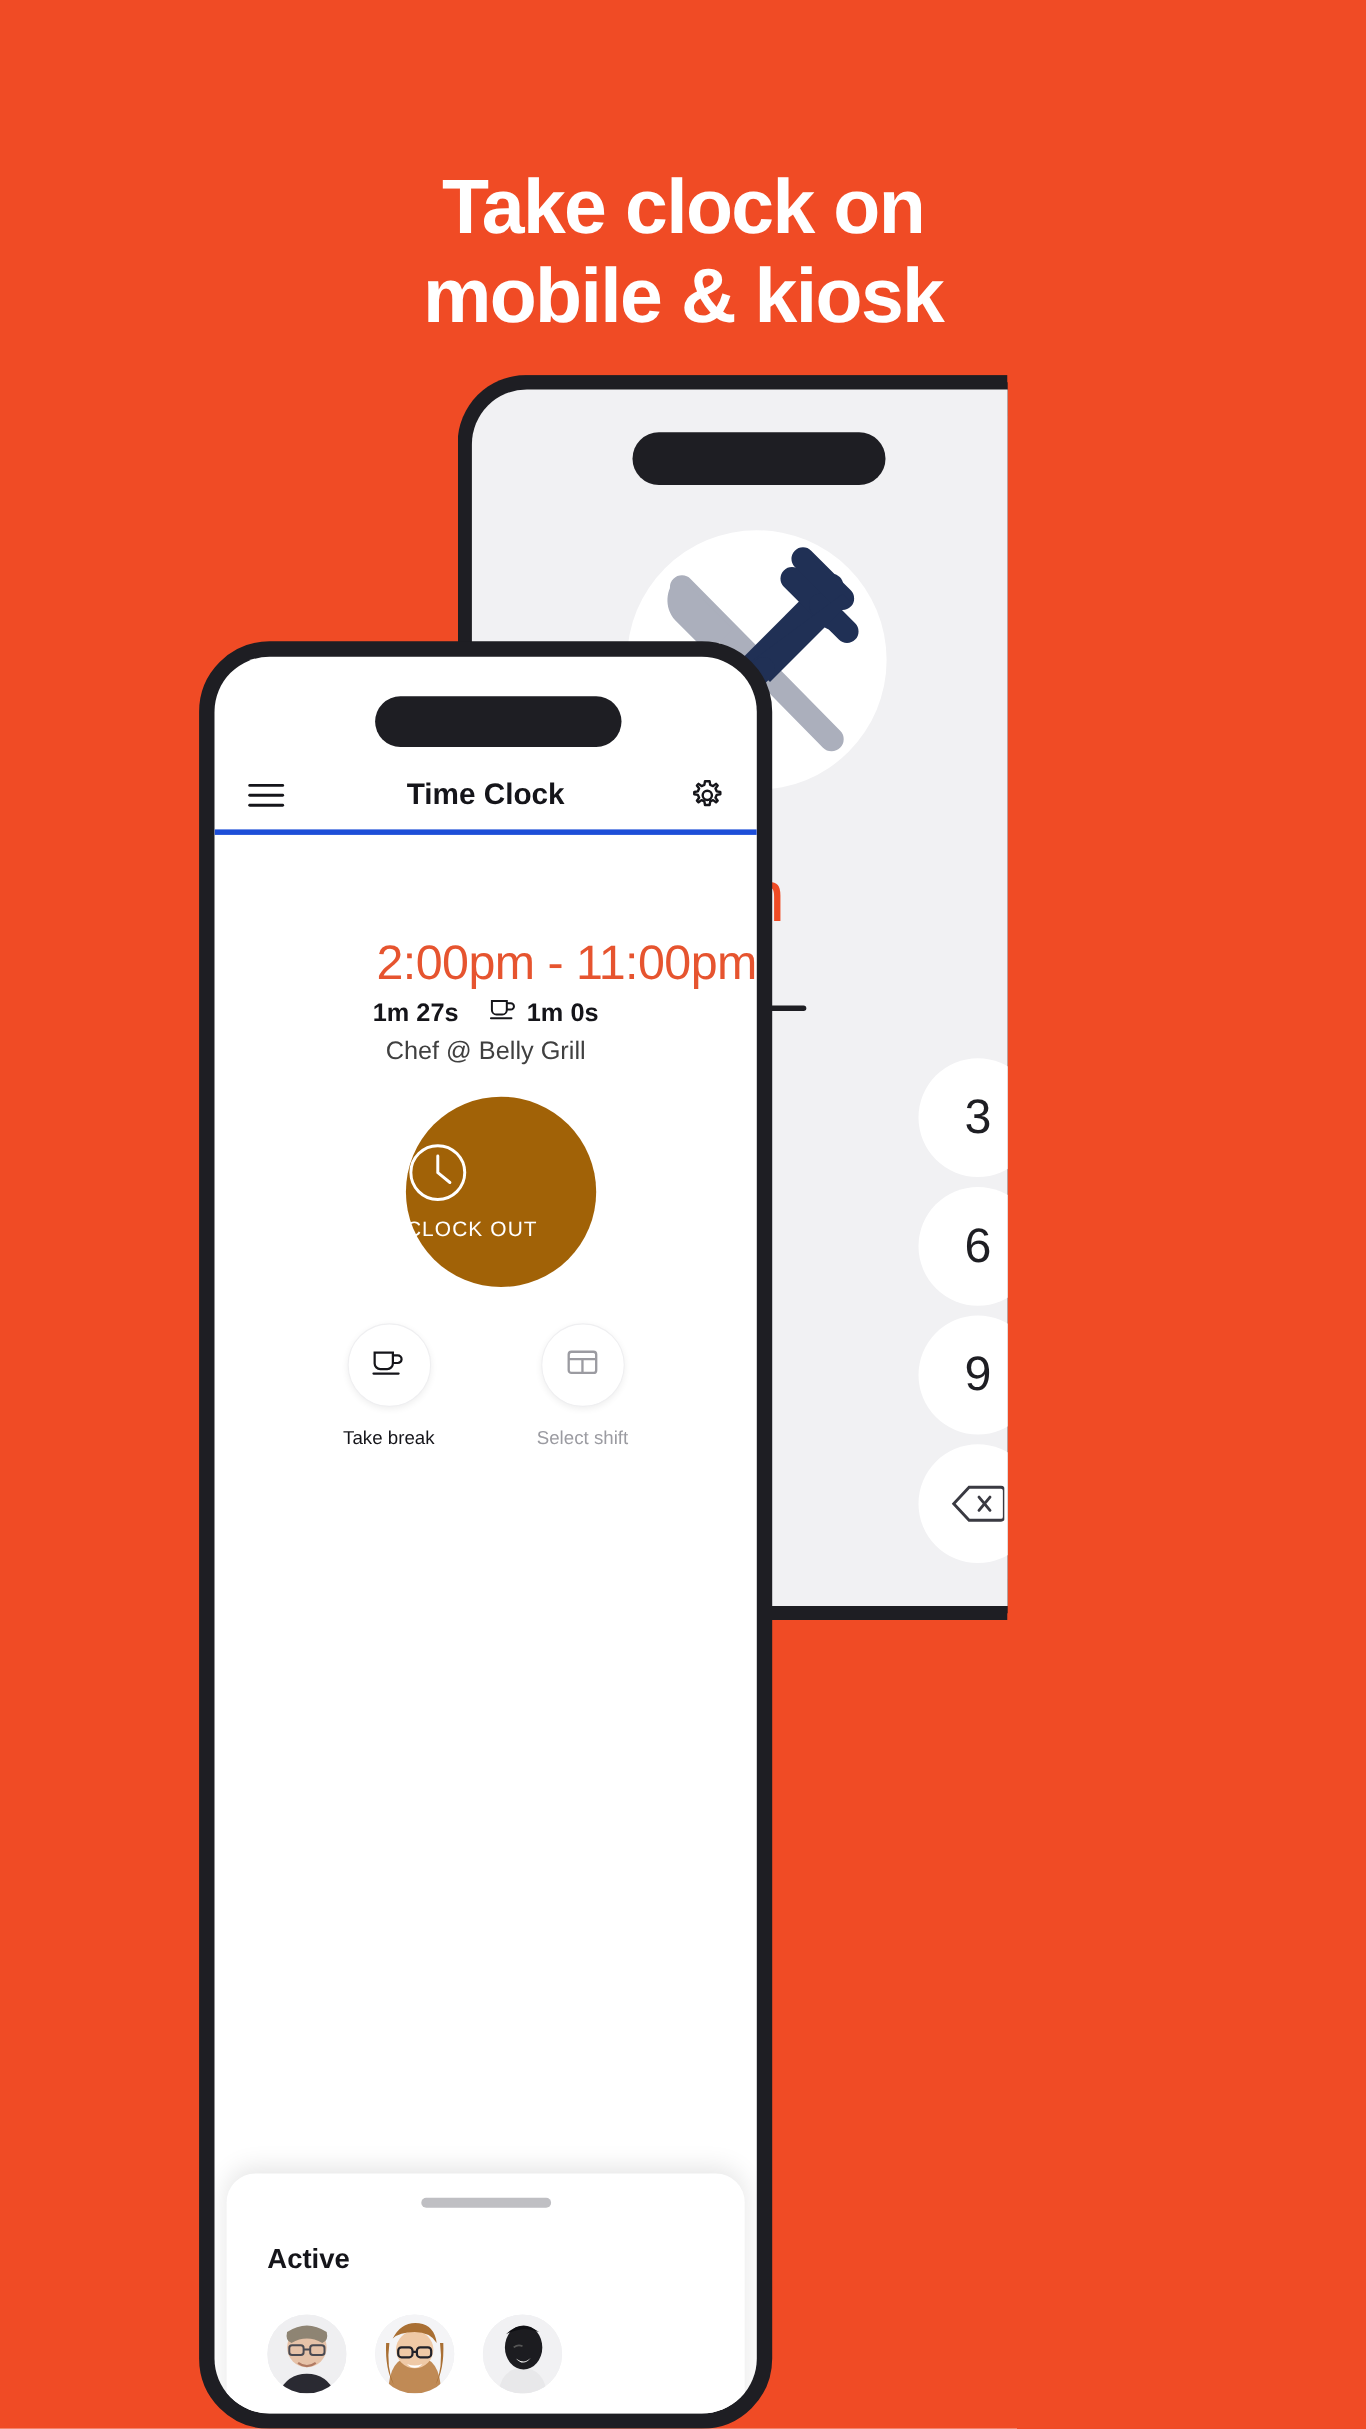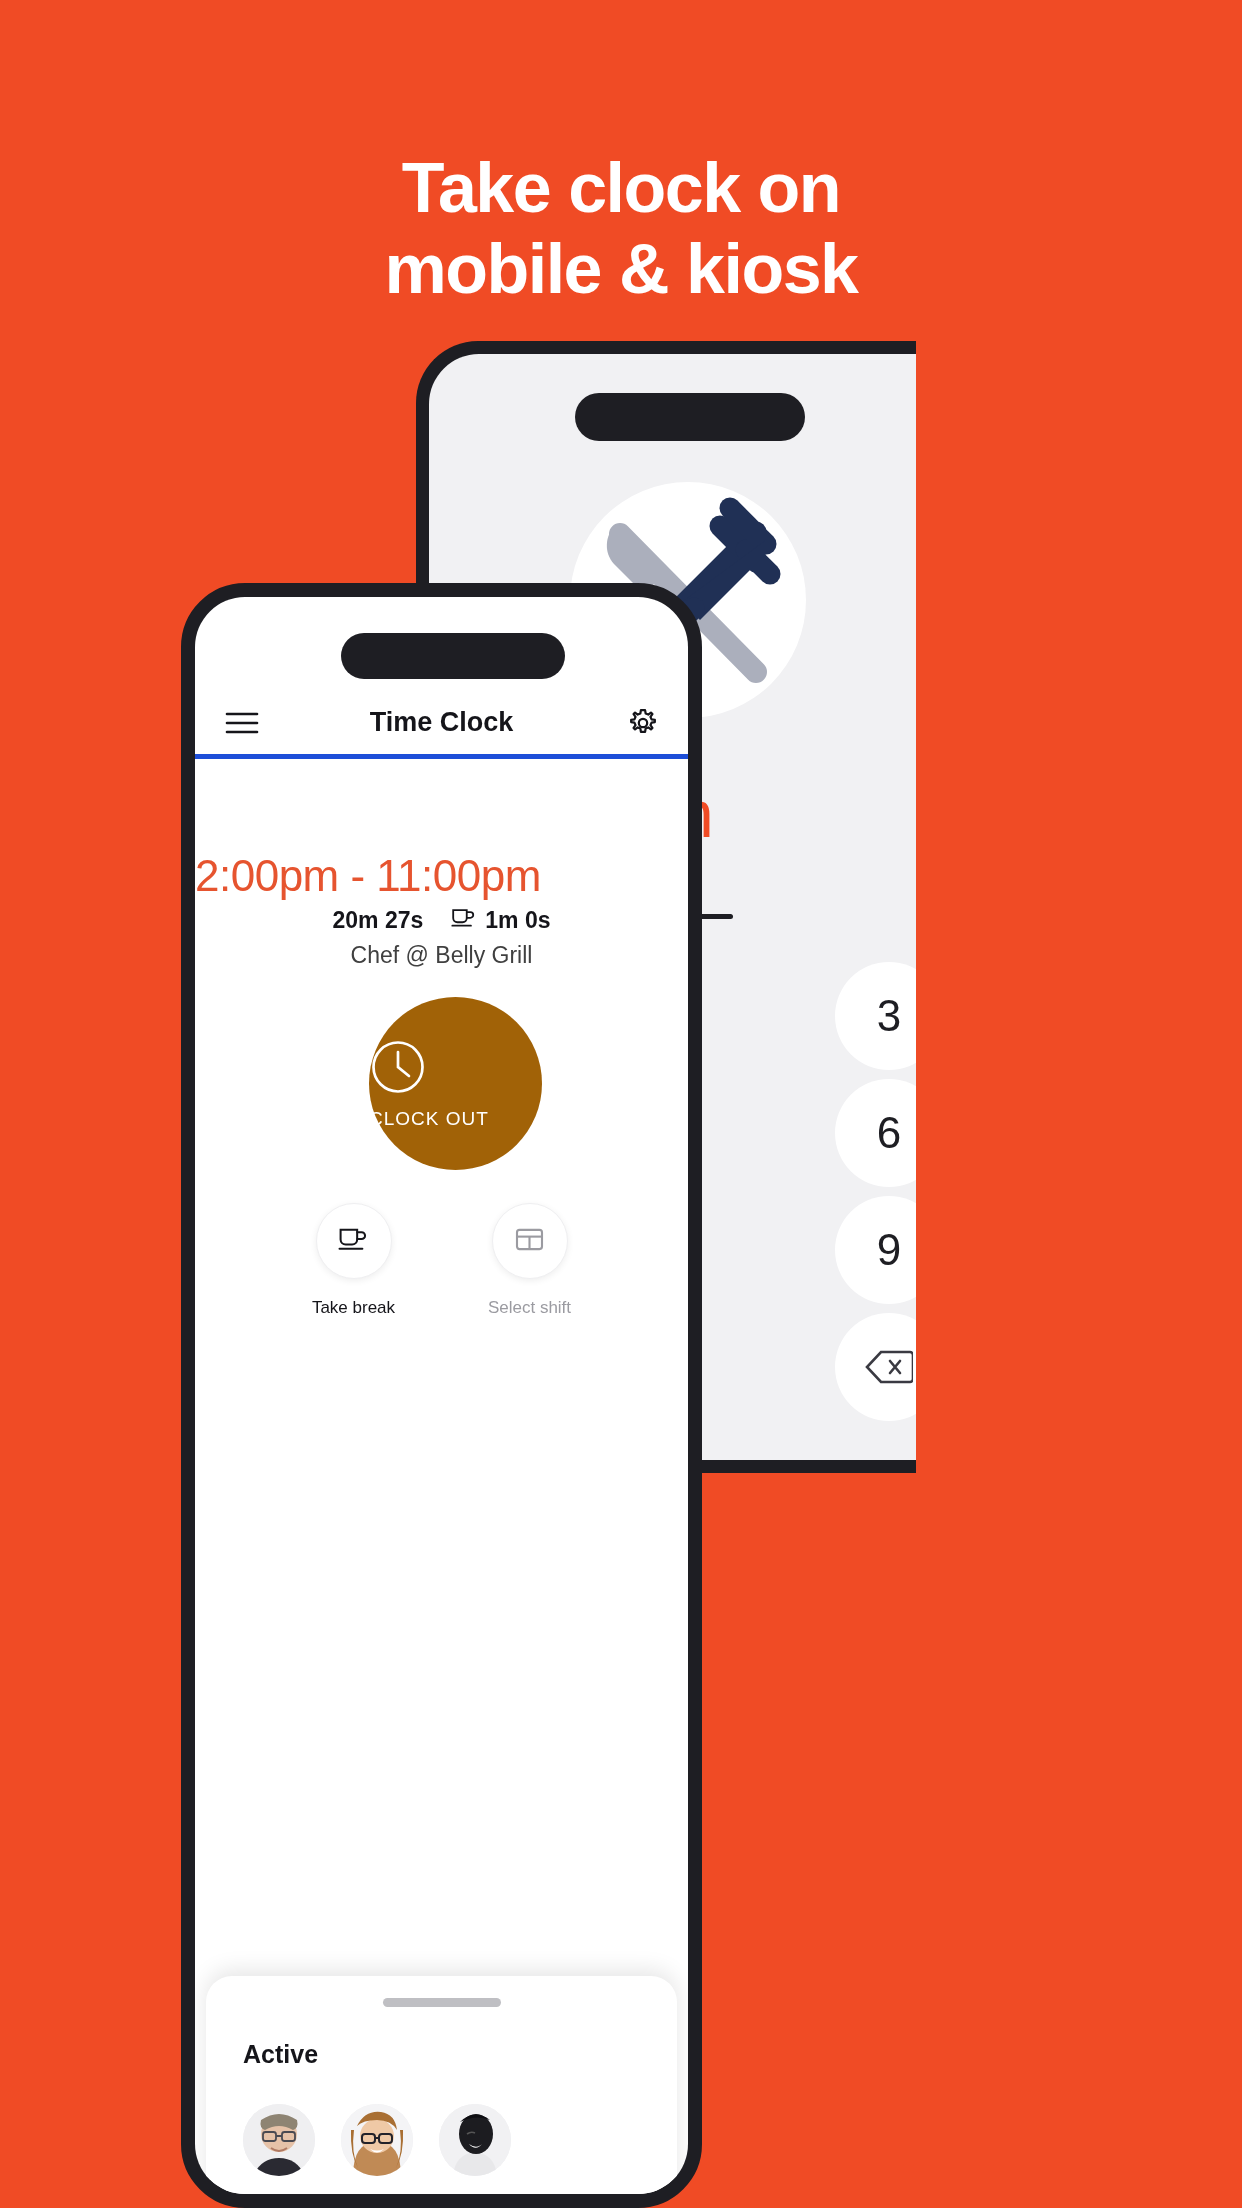--- a/index.html
+++ b/index.html
@@ -159,21 +159,21 @@
   }
   #gear-btn {
     position: absolute; right: 22px;
     width: 46px; height: 46px;
     display: flex; align-items: center; justify-content: center;
   }
 
   
   #shift-time {
     position: absolute; left: 0; top: 254px; width: 493px;
-    text-align: left;
+    text-align: right;
     color: #E6542F;
     font-size: 44px; font-weight: 400;
     letter-spacing: -0.5px;
   }
   #durations {
     position: absolute; left: 0; top: 310px; width: 493px;
     display: flex; align-items: center; justify-content: center;
     gap: 28px;
     font-size: 23px; font-weight: bold; color: #15151A;
   }
@@ -341,21 +341,21 @@
             <circle cx="15" cy="15" r="4.2"></circle>
             <path d="M15 2.2 l2.1 0 .55 3.3 2.6 1.1 2.7-2 1.5 1.5 -2 2.7 1.1 2.6 3.3 .55 0 2.1 -3.3 .55 -1.1 2.6 2 2.7 -1.5 1.5 -2.7-2 -2.6 1.1 -.55 3.3 -2.1 0 -2.1 0 -.55-3.3 -2.6-1.1 -2.7 2 -1.5-1.5 2-2.7 -1.1-2.6 -3.3-.55 0-2.1 3.3-.55 1.1-2.6 -2-2.7 1.5-1.5 2.7 2 2.6-1.1 .55-3.3 2.1 0 z" stroke-linejoin="round"></path>
           </svg>
         </div>
       </div>
 
       <div id="shift-time">2:00pm - 11:00pm</div>
 
       <div id="durations">
         <span class="grp">
-          <span>20m 27s</span>
+          <span>1m 27s</span>
         </span>
         <span class="grp">
           <span>
             <svg viewBox="0 0 26 22" width="25" height="21" fill="none" stroke="#15151A" stroke-width="1.9" stroke-linecap="round">
               <path d="M2.2 3.2 h14.2 v8.4 a4.4 4.4 0 0 1 -4.4 4.4 h-5.4 a4.4 4.4 0 0 1 -4.4 -4.4 z"></path>
               <path d="M16.6 5.3 h3.6 a3 3 0 0 1 0 6 h-3.6"></path>
               <line x1="1.3" y1="19.6" x2="20.8" y2="19.6"></line>
             </svg>
           </span>
           <span>1m 0s</span>

